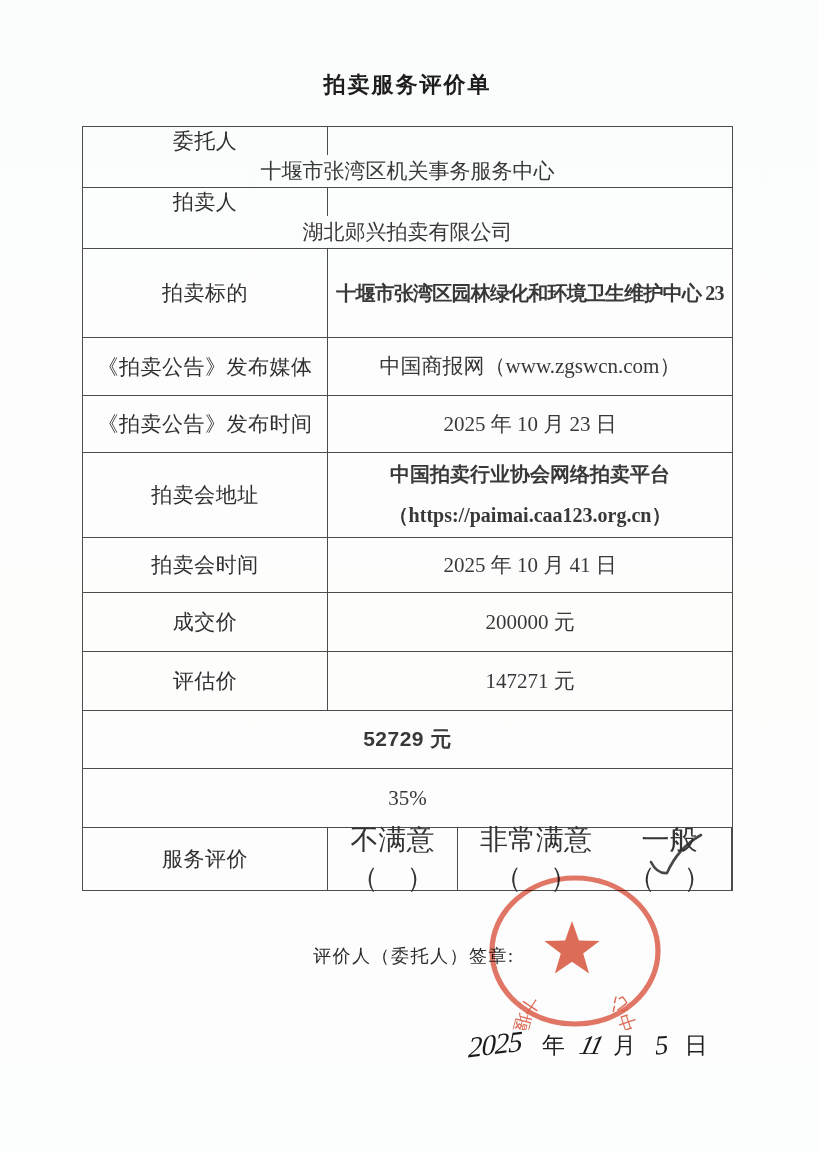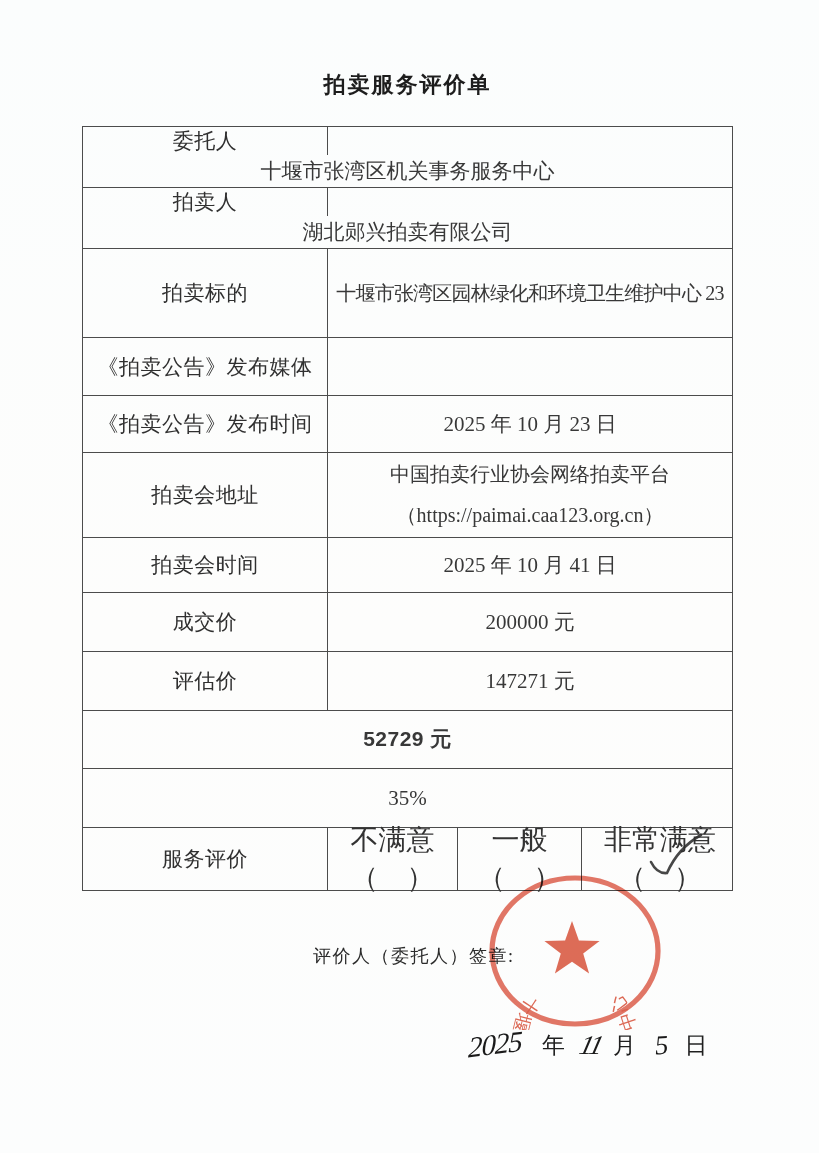--- a/index.html
+++ b/index.html
@@ -17,21 +17,21 @@
     position:absolute;left:82px;top:126px;width:651px;
     border:1px solid #4c4c4c;box-sizing:border-box;background:transparent;
   }
   .row{display:flex;border-bottom:1px solid #4c4c4c;box-sizing:border-box;}
   .row:last-child{border-bottom:none;}
   .cell{display:flex;align-items:center;justify-content:center;text-align:center;box-sizing:border-box;}
   .cell.label{width:245px;border-right:1px solid #4c4c4c;font-size:21px;color:#303030;letter-spacing:.5px;}
   .cell.value{flex:1;font-size:21px;color:#383838;flex-direction:column;line-height:1.35;}
   .h61{height:61px;flex-direction:column;} .h89{height:89px;} .h58{height:58px;} .h57{height:57px;}
   .h85{height:85px;} .h55{height:55px;} .h59{height:59px;} .h62{height:62px;}
-  .tall .cell.value{line-height:2.05;font-size:20px;}
+  .tall .cell.value{line-height:2.05;font-size:20px;font-weight:bold;}
   .nowrap{white-space:nowrap;letter-spacing:-0.8px;}
   .bold-num{font-family:"Liberation Sans","DejaVu Sans",sans-serif;font-weight:700;font-size:22px;letter-spacing:.5px;color:#222;}
   .opt{font-size:28px;color:#333;}
   .opt-1{width:130px;border-right:1px solid #4c4c4c;}
   .opt-2{width:124px;border-right:1px solid #4c4c4c;}
   .opt-3{flex:1;justify-content:flex-start;padding-left:6px;}
   .check-svg{position:absolute;left:638px;top:826px;width:72px;height:56px;z-index:6;}
   .sig-label{position:absolute;left:313px;top:944px;font-size:18px;letter-spacing:1.5px;color:#2c2c2c;z-index:2;}
   .stamp-svg{position:absolute;left:485px;top:870px;width:180px;height:160px;z-index:5;mix-blend-mode:multiply;opacity:.88;}
   .date-line{position:absolute;left:468px;top:1028px;display:flex;align-items:flex-end;z-index:2;}
@@ -63,20 +63,21 @@
 
     <div class="row h89 tall">
       <div class="cell label">拍卖标的</div>
       <div class="cell value">
         <div class="nowrap">十堰市张湾区园林绿化和环境卫生维护中心 23</div>
       </div>
     </div>
 
     <div class="row h58">
       <div class="cell label">《拍卖公告》发布媒体</div>
+      <div class="cell value">中国商报网（www.zgswcn.com）</div>
     </div>
 
     <div class="row h57">
       <div class="cell label">《拍卖公告》发布时间</div>
       <div class="cell value">2025 年 10 月 23 日</div>
     </div>
 
     <div class="row h85 tall">
       <div class="cell label">拍卖会地址</div>
       <div class="cell value">
@@ -104,22 +105,22 @@
       <div class="cell value bold-num">52729 元</div>
     </div>
 
     <div class="row h59">
       <div class="cell value">35%</div>
     </div>
 
     <div class="row h62">
       <div class="cell label">服务评价</div>
       <div class="cell opt opt-1">不满意（　）</div>
+      <div class="cell opt opt-3">非常满意（　）</div>
       <div class="cell opt opt-2">一般（　）</div>
-      <div class="cell opt opt-3">非常满意（　）</div>
     </div>
 
   </div>
 
   <svg class="check-svg" viewBox="0 0 72 56">
     <path d="M 13 36 Q 19 48 29 47 Q 40 22 63 9" fill="none" stroke="#2e2e2e" stroke-width="2.6" stroke-linecap="round" opacity="0.88"></path>
   </svg>
 
   <div class="sig-label">评价人（委托人）签章:</div>
 

